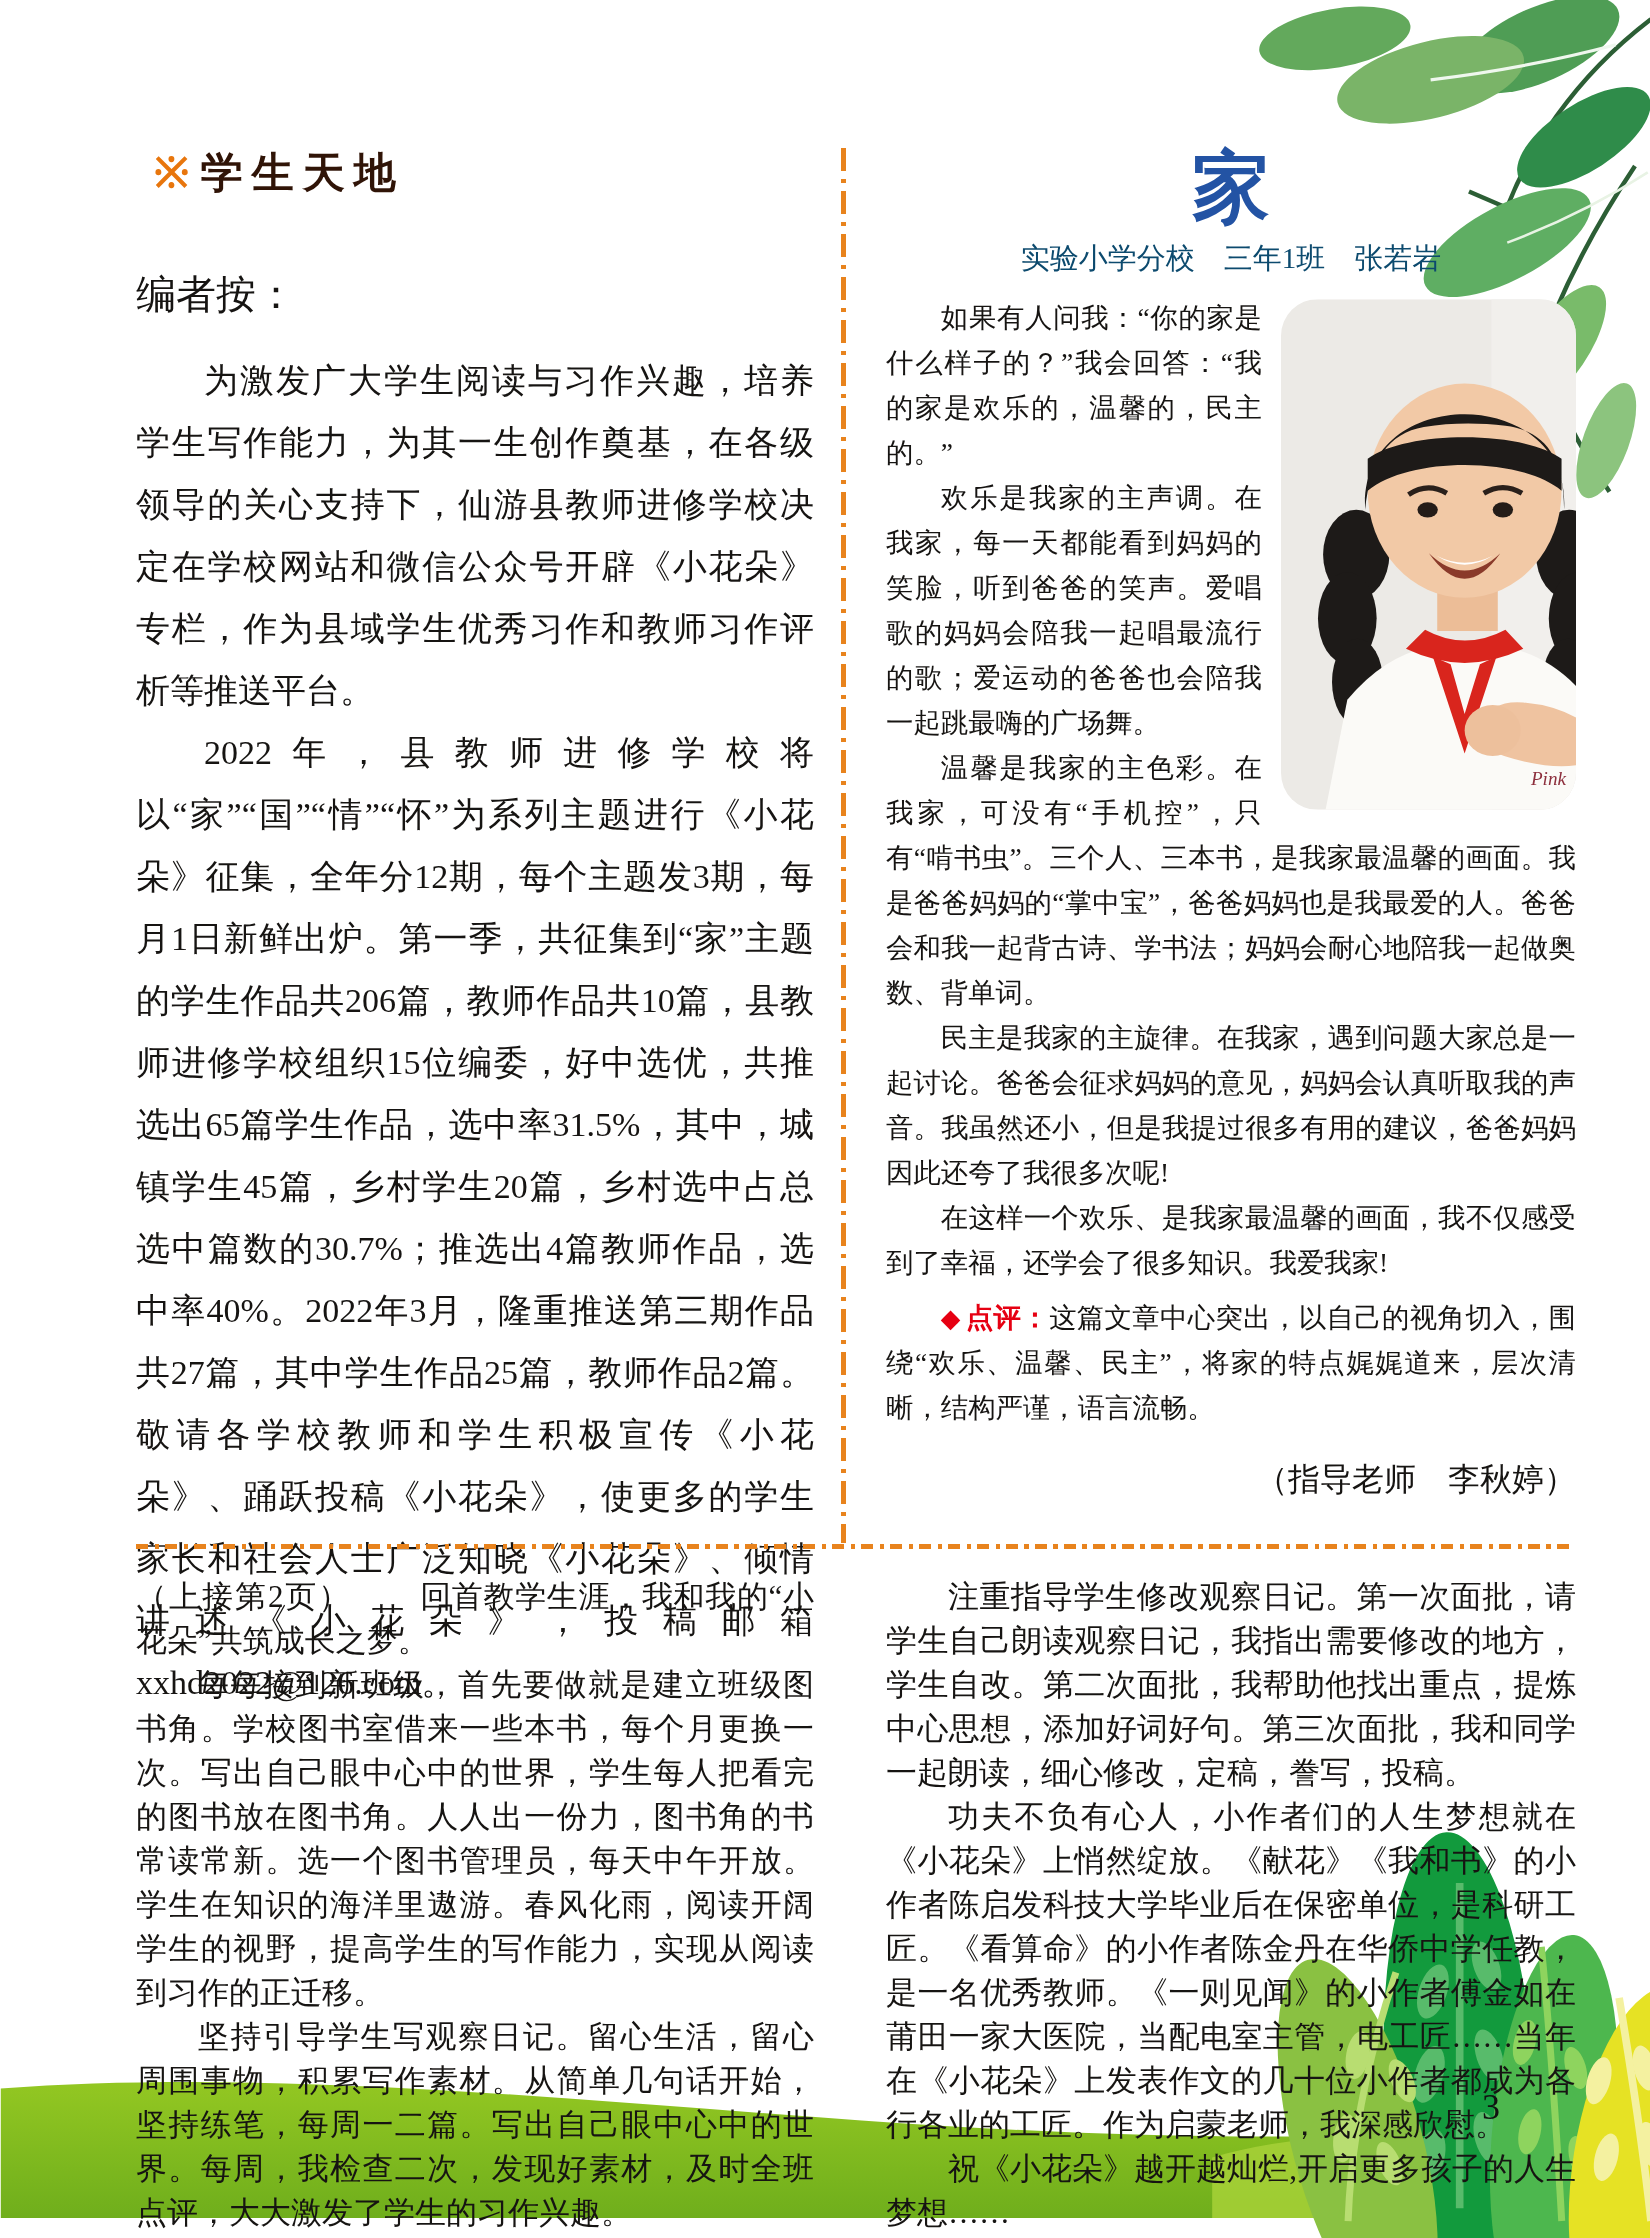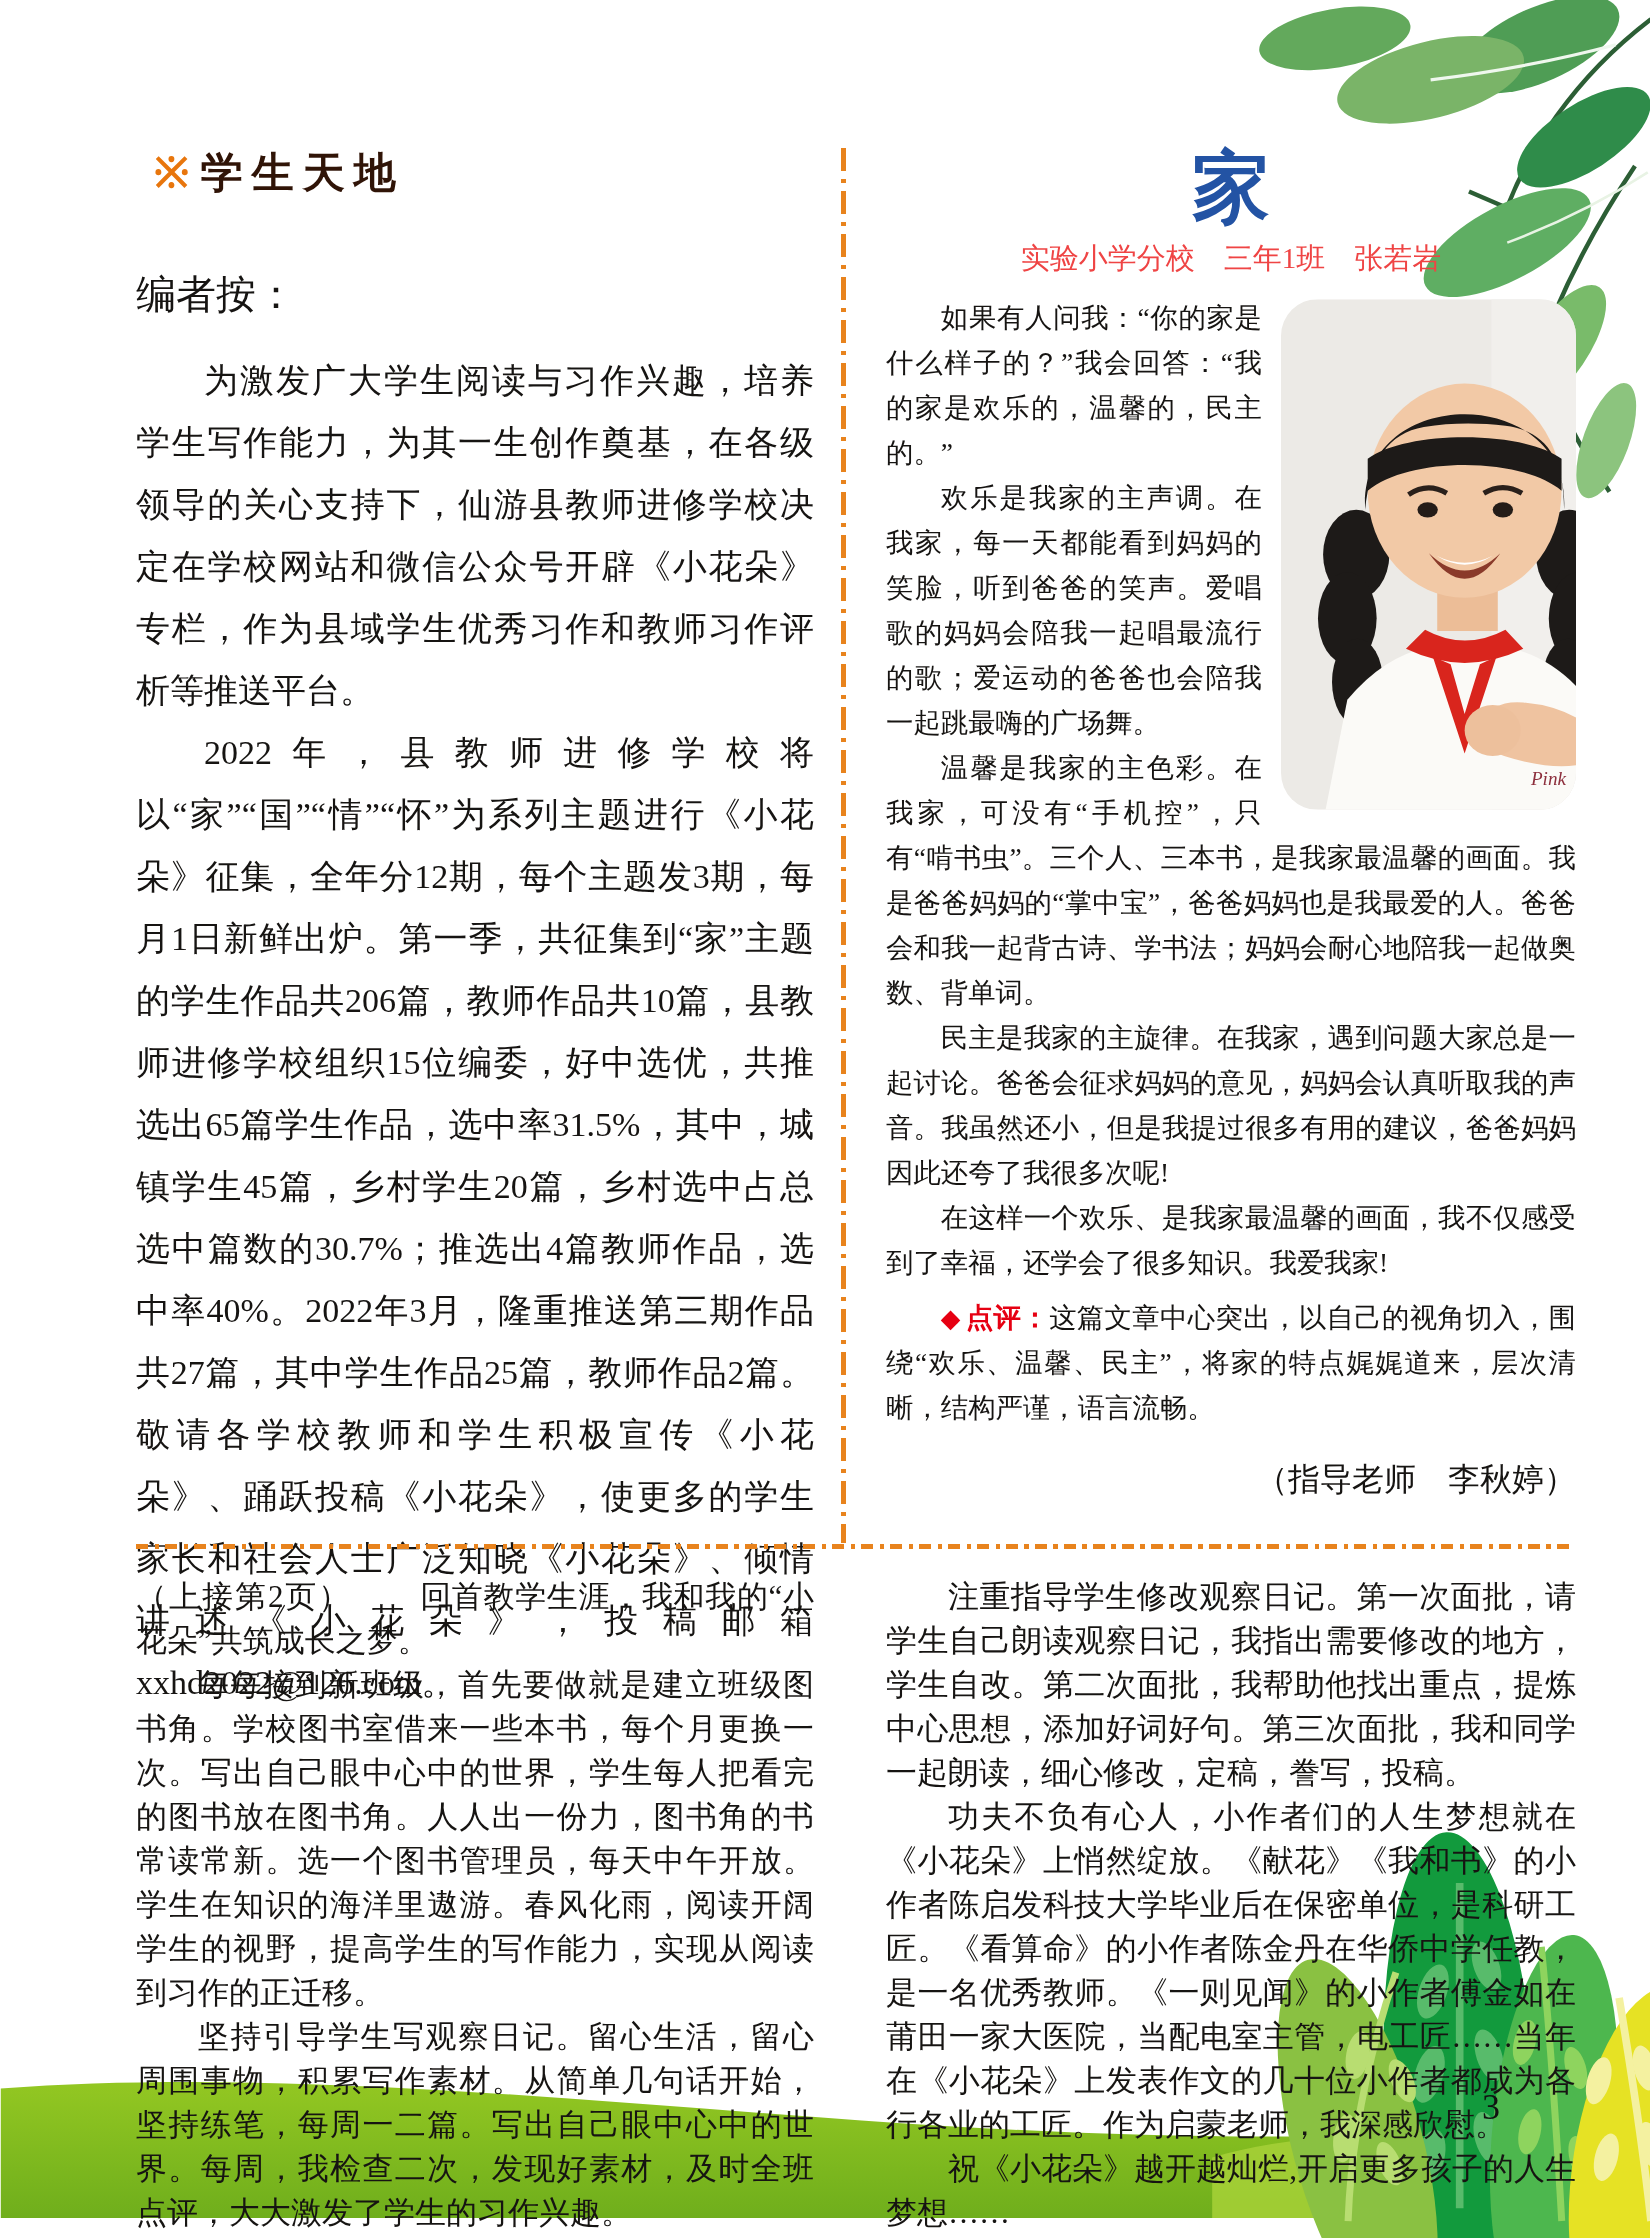--- a/index.html
+++ b/index.html
@@ -50,21 +50,21 @@
       rgba(0,0,0,0) 23px,rgba(0,0,0,0) 29px);
   }
 
   
   .right-col{left:886px;top:146px;width:690px;}
   .article-title{
     margin:0;text-align:center;
     font-size:78px;line-height:84px;font-weight:bold;color:#2353a4;
   }
   .article-byline{
-    margin:9px 0 0 0;text-align:center;font-size:29px;color:#ef4444;
+    margin:9px 0 0 0;text-align:center;font-size:29px;color:#0c4a6e;
   }
   .article-body{margin-top:16.6px;font-size:27.4px;line-height:45px;
     text-align:justify;text-justify:inter-ideograph;}
   .article-body p{margin:0;text-indent:2em;}
   .photo-wrap{
     float:right;width:295px;height:511px;
     margin:3.8px 0 16.6px 19px;border-radius:37px;overflow:hidden;
   }
   .comment{margin-top:10.2px;font-size:27.4px;line-height:45px;
     text-align:justify;text-justify:inter-ideograph;text-indent:2em;}

